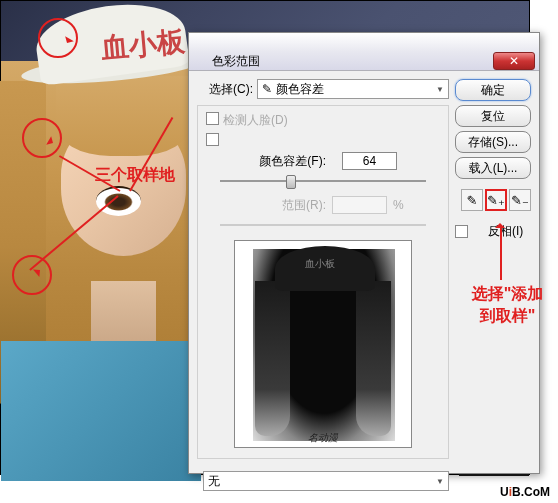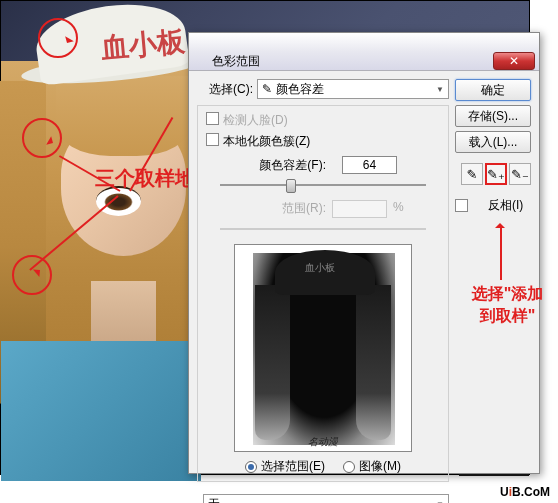--- a/index.html
+++ b/index.html
@@ -18,21 +18,21 @@
 .shirt{position:absolute;top:340px;left:0;width:200px;height:140px;background:linear-gradient(135deg,#5ba8c8 0%,#4a95b5 50%,#3a82a2 100%)}
 .neck{position:absolute;top:280px;left:90px;width:65px;height:70px;background:linear-gradient(180deg,#e0c0a0 0%,#c8a585 100%)}
 
 .circle{position:absolute;width:40px;height:40px;border:2px solid #e02020;border-radius:50%;background:transparent}
 .c1{top:18px;left:38px}
 .c2{top:118px;left:22px}
 .c3{top:255px;left:12px}
 .arrow-line{position:absolute;background:#e02020;height:2px;transform-origin:left center}
 .arrow-head{position:absolute;width:0;height:0;border:5px solid transparent}
 
-.annotation-text{position:absolute;color:#e02020;font-size:20px;font-weight:bold}
+.annotation-text{position:absolute;color:#e02020;font-size:16px;font-weight:bold}
 .ann1{top:165px;left:95px}
 
 .dialog{position:absolute;top:32px;left:188px;width:352px;height:442px;background:#f0f0f0;border:1px solid #888;box-shadow:2px 2px 8px rgba(0,0,0,0.4)}
 .titlebar{height:38px;background:linear-gradient(180deg,#fff 0%,#e8e8f0 50%,#d8d8e8 100%);border-bottom:1px solid #b0b0b8;display:flex;align-items:flex-end;padding:0 4px 0 23px;justify-content:space-between}
 .close-btn{width:42px;height:18px;background:linear-gradient(180deg,#e88 0%,#c33 50%,#a22 100%);border:1px solid #822;border-radius:3px;color:#fff;display:flex;align-items:center;justify-content:center;font-size:11px;cursor:pointer}
 
 .dialog-body{display:flex;padding:8px;gap:6px;height:calc(100% - 26px)}
 .left-panel{flex:1;display:flex;flex-direction:column}
 .right-panel{width:76px;display:flex;flex-direction:column;gap:4px}
 
@@ -44,39 +44,39 @@
 .chk-row{display:flex;align-items:flex-start;gap:4px;margin-bottom:4px}
 .chk{width:13px;height:13px;border:1px solid #888;background:#fff}
 
 .fuzz-row{display:flex;align-items:center;gap:16px;margin:6px 0 2px;padding-left:30px}
 .fuzz-label{width:90px;text-align:right}
 .fuzz-input{width:55px;height:18px;border:1px solid #888;background:#fff;text-align:center;padding:1px}
 .slider{position:relative;height:18px;margin:0 14px 6px 14px}
 .slider-track{position:absolute;top:8px;left:0;right:0;height:2px;background:#999}
 .slider-thumb{position:absolute;top:3px;width:10px;height:14px;background:linear-gradient(180deg,#eee,#bbb);border:1px solid #777;border-radius:2px}
 
-.range-row{display:flex;align-items:flex-start;gap:6px;margin:4px 0 2px;padding-left:30px;color:#aaa}
+.range-row{display:flex;align-items:center;gap:6px;margin:4px 0 2px;padding-left:30px;color:#aaa}
 .range-input{width:55px;height:18px;border:1px solid #ccc;background:#f5f5f5}
 
 .preview-box{margin:4px auto;width:178px;height:208px;border:1px solid #888;background:#fff;position:relative;overflow:hidden}
 .preview-silhouette{position:absolute;top:8px;left:18px;width:142px;height:192px;background:radial-gradient(ellipse at 50% 35%,#0a0a0a 0%,#0a0a0a 55%,#888 75%,#ddd 100%)}
 .preview-hat{position:absolute;top:5px;left:40px;width:100px;height:45px;background:#1a1a1a;border-radius:50% 50% 10% 10%}
 .preview-hat-txt{position:absolute;top:16px;left:70px;color:#888;font-size:10px}
 .preview-hair-l{position:absolute;top:40px;left:20px;width:35px;height:155px;background:linear-gradient(180deg,#1a1a1a 0%,#3a3a3a 70%,#aaa 100%);border-radius:0 0 20px 10px}
 .preview-hair-r{position:absolute;top:40px;right:20px;width:35px;height:155px;background:linear-gradient(180deg,#1a1a1a 0%,#3a3a3a 70%,#aaa 100%);border-radius:0 0 10px 20px}
 .sig{position:absolute;bottom:2px;left:50%;transform:translateX(-50%);font-size:10px;font-style:italic;color:#222}
 
 .radio-row{display:flex;justify-content:center;gap:18px;margin-top:6px}
 .radio{width:12px;height:12px;border:1px solid #666;border-radius:50%;background:#fff;display:inline-flex;align-items:center;justify-content:center}
 .radio.sel::after{content:"";width:6px;height:6px;background:#3a6aaa;border-radius:50%}
 
 .preview-select-row{display:flex;align-items:center;gap:6px;margin-top:8px;padding-left:6px}
 .preview-dd{flex:1;height:20px;background:#fff;border:1px solid #999;display:flex;align-items:center;padding:0 4px;justify-content:space-between}
 
-.btn{height:22px;background:linear-gradient(180deg,#fdfdfd,#e5e5e5);border:1px solid #888;border-radius:2px;display:flex;align-items:center;justify-content:center;cursor:pointer}
+.btn{height:22px;background:linear-gradient(180deg,#fdfdfd,#e5e5e5);border:1px solid #888;border-radius:8px;display:flex;align-items:center;justify-content:center;cursor:pointer}
 .btn:first-child{border:1px solid #5a8ad0;box-shadow:0 0 2px #7aa8e8}
 
 .eyedroppers{display:flex;gap:2px;margin-top:6px;justify-content:flex-end}
 .ed{width:22px;height:22px;border:1px solid #aaa;background:#f5f5f5;display:flex;align-items:center;justify-content:center;cursor:pointer;font-size:13px}
 .ed.highlighted{border:2px solid #e02020}
 
 .invert-row{display:flex;align-items:center;gap:20px;margin-top:8px}
 
 .callout{position:absolute;color:#e02020;font-size:16px;font-weight:bold;line-height:1.4;text-align:center}
 .callout-arrow{position:absolute;width:2px;background:#e02020}
@@ -136,21 +136,20 @@
         </div>
       </div>
 
       <div class="options-block">
         <div class="chk-row">
           <div class="chk"></div>
           <span style="color:#aaa">检测人脸(D)</span>
         </div>
         <div class="chk-row">
           <div class="chk"></div>
-          <span>本地化颜色簇(Z)</span>
         </div>
 
         <div class="fuzz-row">
           <span class="fuzz-label">颜色容差(F):</span>
           <input class="fuzz-input" value="64" style="">
         </div>
         <div class="slider">
           <div class="slider-track"></div>
           <div class="slider-thumb" style="left:32%"></div>
         </div>
@@ -166,46 +165,39 @@
 
         <div class="preview-box">
           <div class="preview-silhouette"></div>
           <div class="preview-hair-l"></div>
           <div class="preview-hair-r"></div>
           <div class="preview-hat"></div>
           <div class="preview-hat-txt">血小板</div>
           <div class="sig">名动漫</div>
         </div>
 
-        <div class="radio-row">
-          <label style="display:flex;align-items:center;gap:4px">
-            <span class="radio sel"></span>
-            <span>选择范围(E)</span>
-          </label>
-          <label style="display:flex;align-items:center;gap:4px">
-            <span class="radio"></span>
-            <span>图像(M)</span>
-          </label>
-        </div>
       </div>
 
       <div class="preview-select-row">
         <div class="preview-dd">
           <span>无</span>
           <span class="dropdown-arrow">▼</span>
         </div>
       </div>
 
     </div>
 
     <div class="right-panel">
       <div class="btn">
           <span>确定</span>
         </div>
       <div class="btn">
+          <span>复位</span>
+        </div>
+      <div class="btn">
           <span>存储(S)...</span>
         </div>
       <div class="btn">
           <span>载入(L)...</span>
         </div>
 
       <div class="eyedroppers">
         <div class="ed">✎</div>
         <div class="ed highlighted">✎₊</div>
         <div class="ed">✎₋</div>

